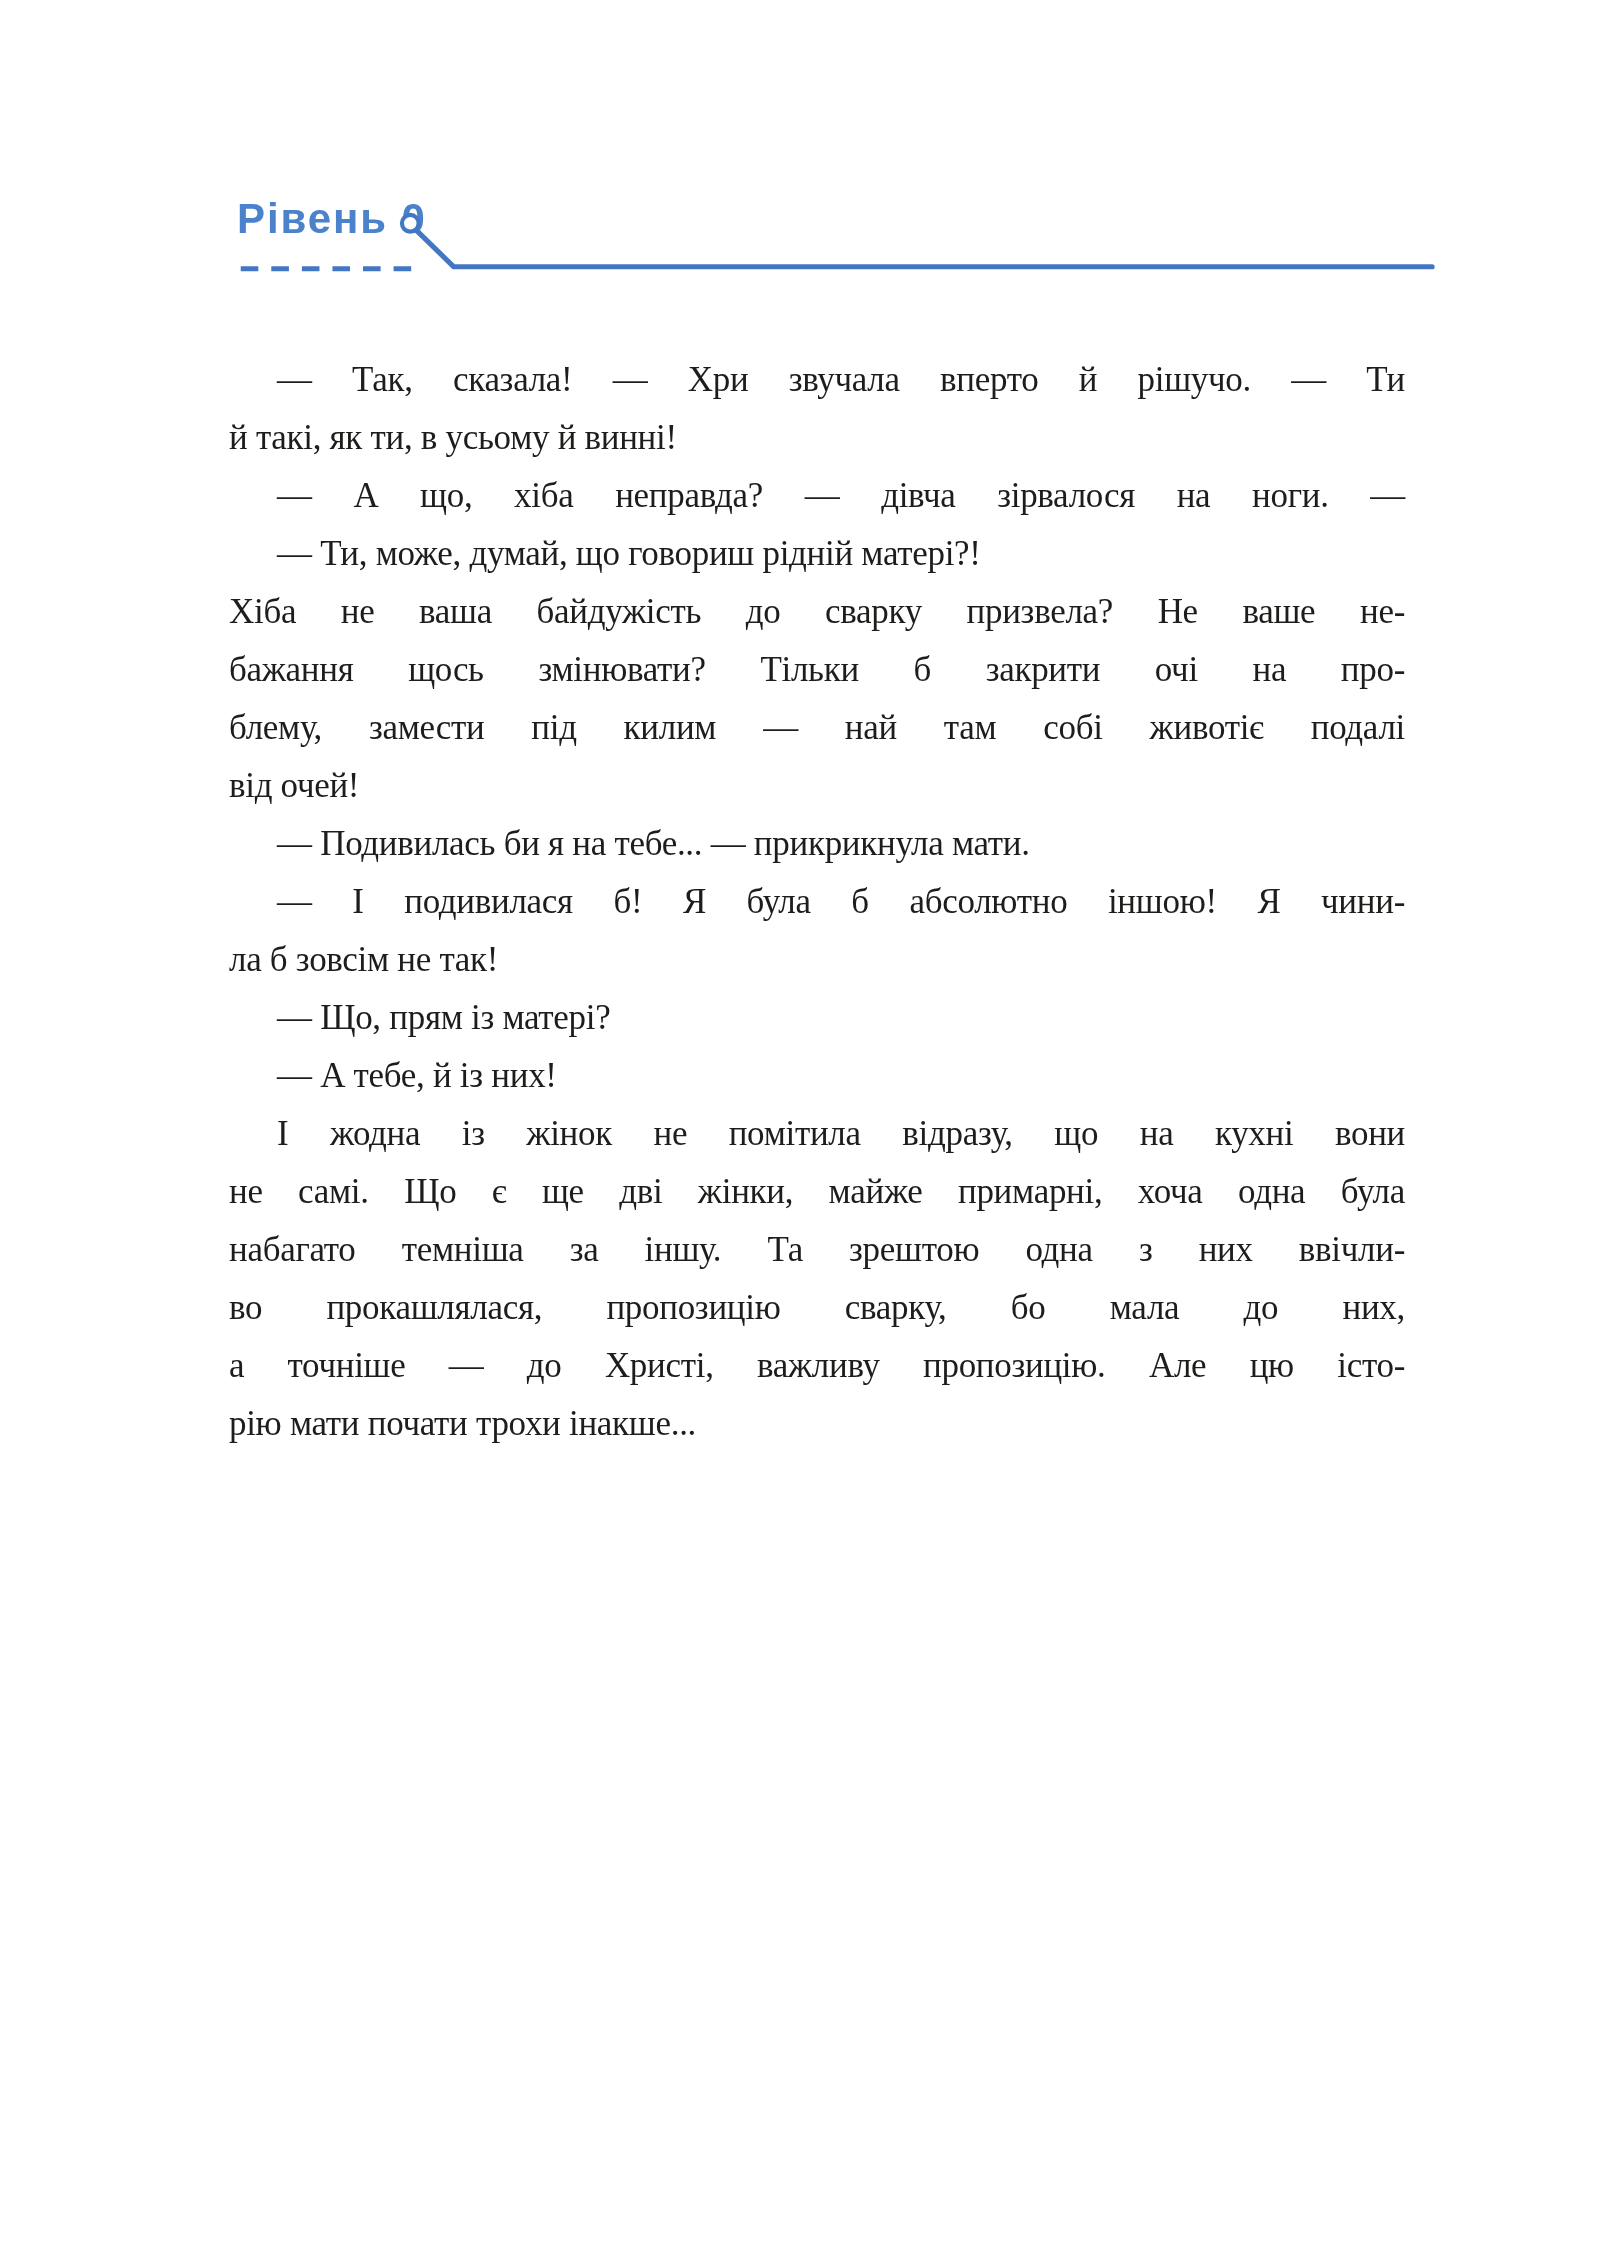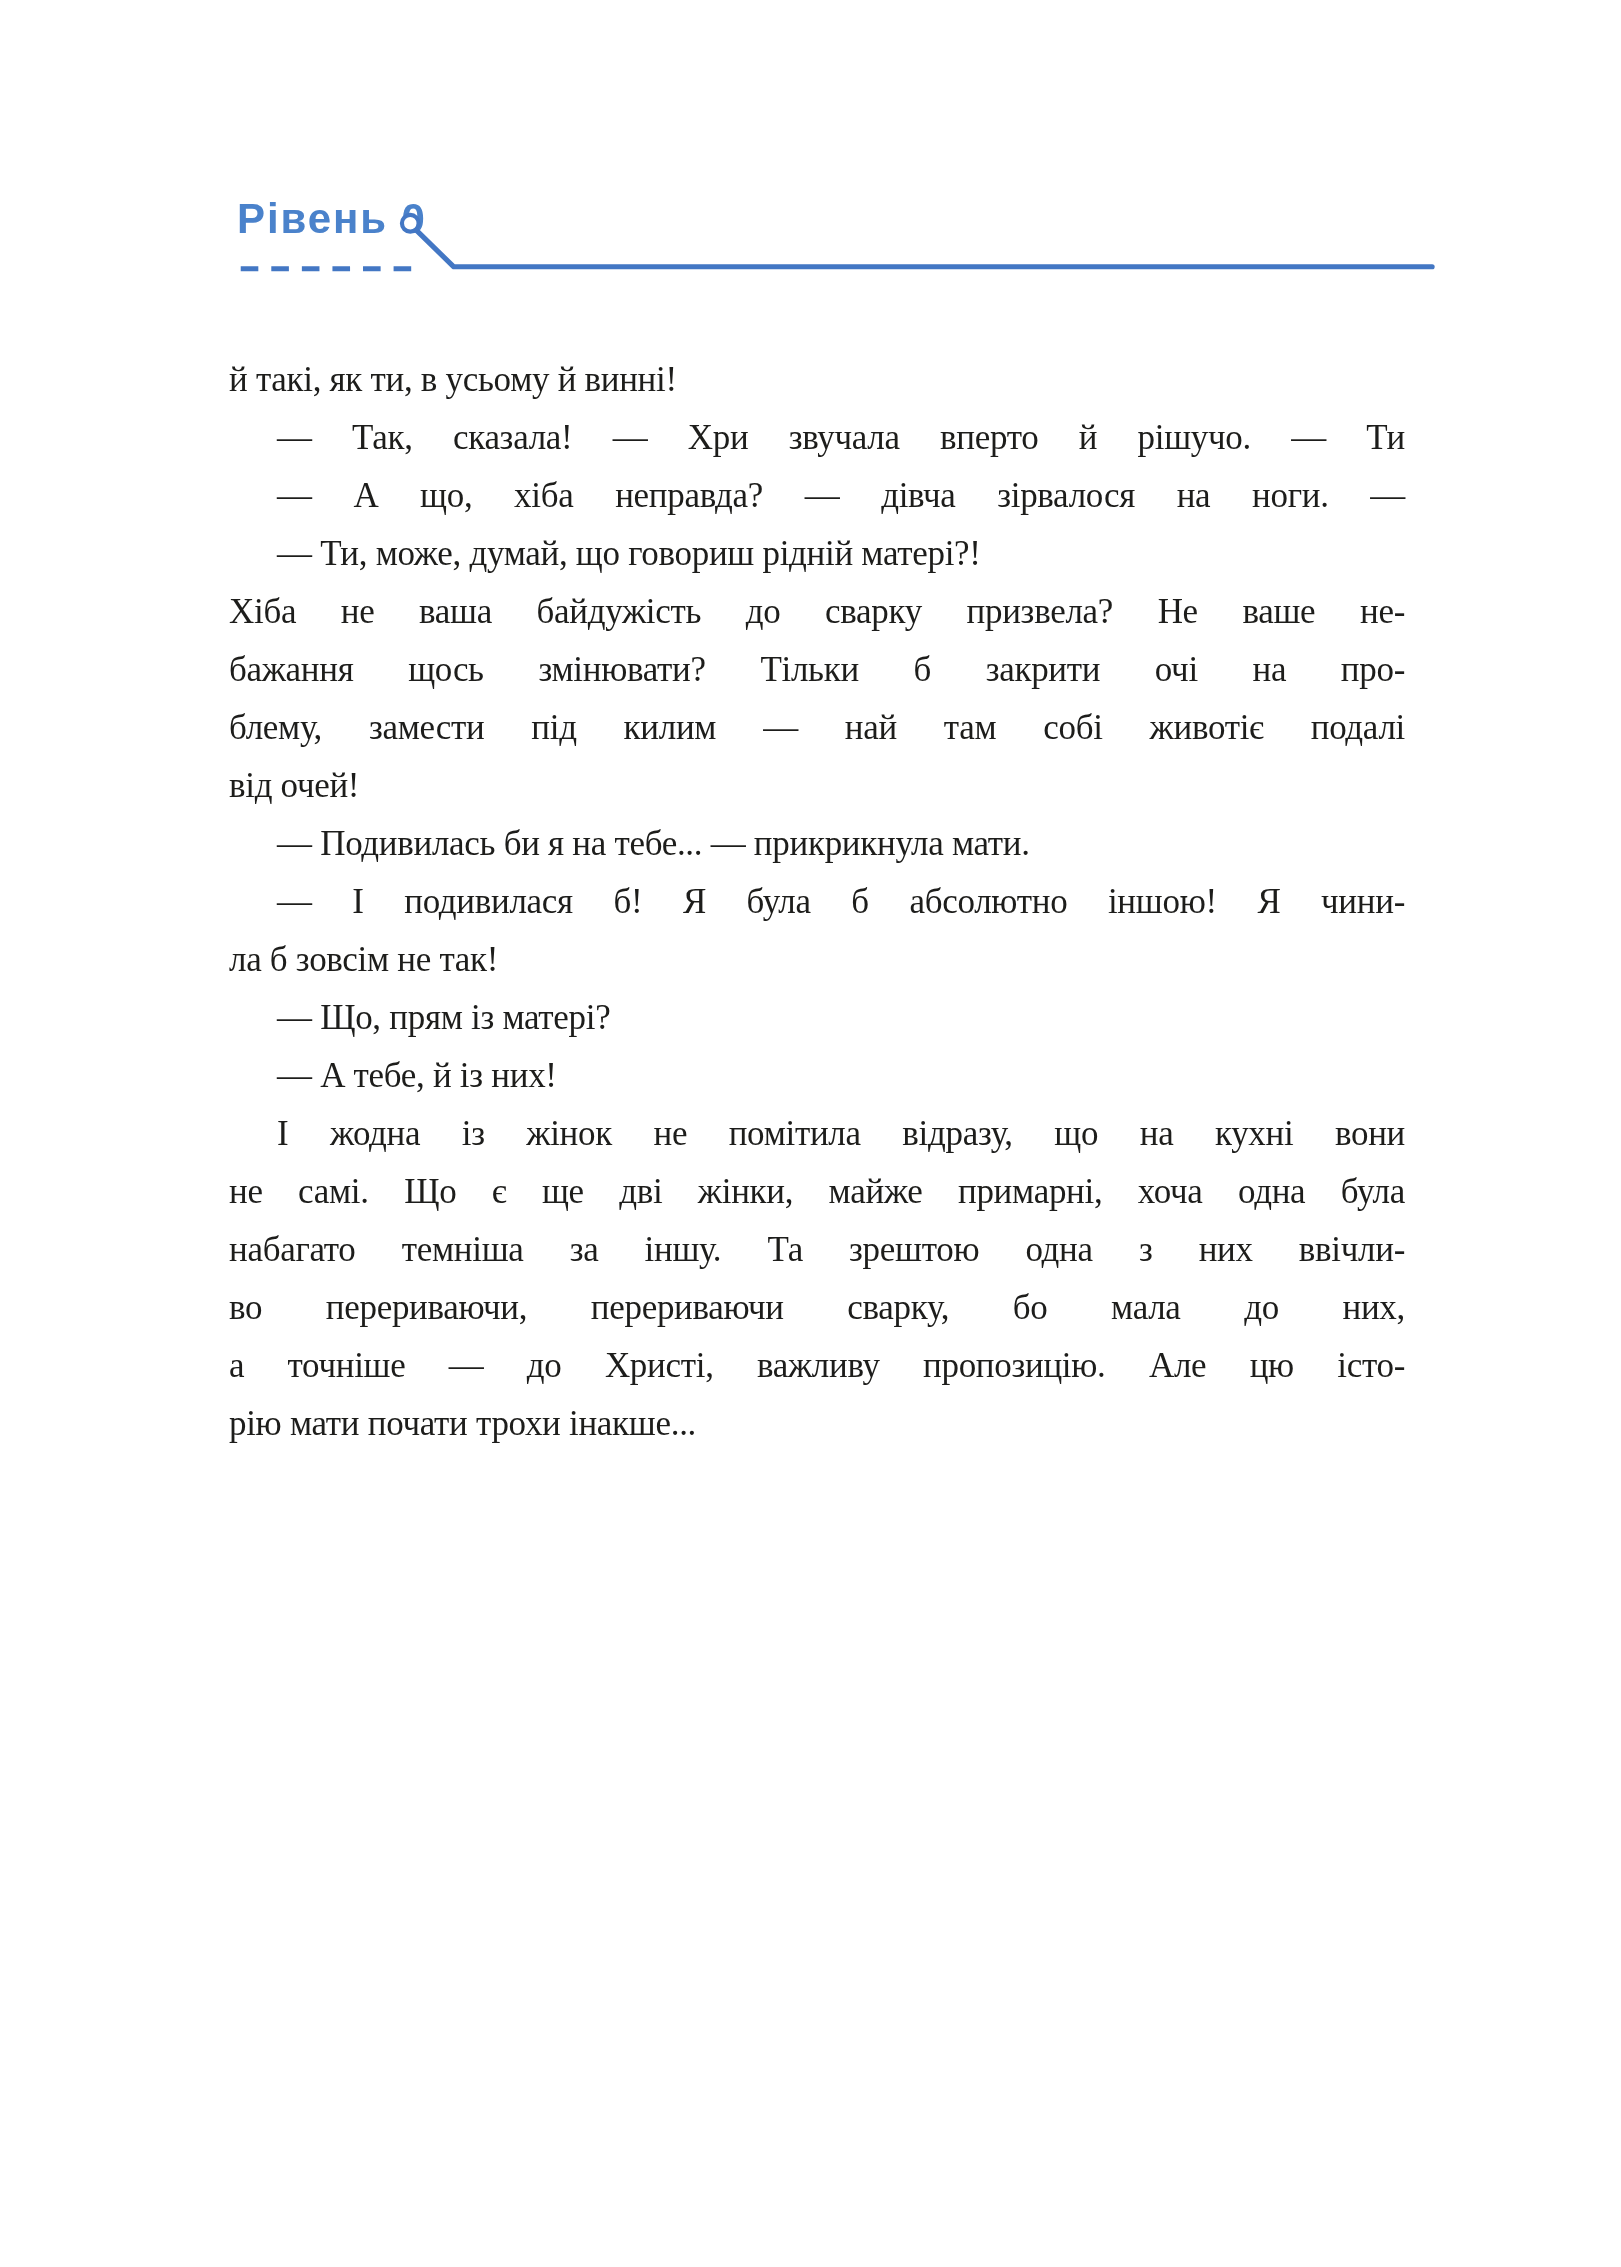--- a/index.html
+++ b/index.html
@@ -65,35 +65,35 @@
 
   <div id="level-title">Рівень 0</div>
 
   <svg id="header-decor" width="1621" height="315" viewBox="0 0 1748 340">
     <line x1="259" y1="290" x2="446" y2="290" stroke="#4377c4" stroke-width="5.5" stroke-dasharray="19 14"></line>
     <path d="M 449 249 L 489 288 L 1545 288" fill="none" stroke="#4377c4" stroke-width="5.5" stroke-linecap="round" stroke-linejoin="round"></path>
     <circle cx="442" cy="241" r="9" fill="#ffffff" stroke="#4377c4" stroke-width="4.5"></circle>
   </svg>
 
   <div id="page-text">
+      <div class="line justify indent">— Так, сказала! — Хри звучала вперто й рішучо. — Ти</div>
       <div class="line">й такі, як ти, в усьому й винні!</div>
-      <div class="line justify indent">— Так, сказала! — Хри звучала вперто й рішучо. — Ти</div>
       <div class="line justify indent">— А що, хіба неправда? — дівча зірвалося на ноги. —</div>
       <div class="line indent">— Ти, може, думай, що говориш рідній матері?!</div>
       <div class="line justify">Хіба не ваша байдужість до сварку призвела? Не ваше не-</div>
       <div class="line justify">бажання щось змінювати? Тільки б закрити очі на про-</div>
       <div class="line justify">блему, замести під килим — най там собі животіє подалі</div>
       <div class="line">від очей!</div>
       <div class="line indent">— Подивилась би я на тебе... — прикрикнула мати.</div>
       <div class="line justify indent">— І подивилася б! Я була б абсолютно іншою! Я чини-</div>
       <div class="line">ла б зовсім не так!</div>
       <div class="line indent">— Що, прям із матері?</div>
       <div class="line indent">— А тебе, й із них!</div>
       <div class="line justify indent">І жодна із жінок не помітила відразу, що на кухні вони</div>
       <div class="line justify">не самі. Що є ще дві жінки, майже примарні, хоча одна була</div>
       <div class="line justify">набагато темніша за іншу. Та зрештою одна з них ввічли-</div>
-      <div class="line justify">во перериваючи, перериваючи сварку, бо мала до них,</div>
+      <div class="line justify">во прокашлялася, пропозицію сварку, бо мала до них,</div>
       <div class="line justify">а точніше — до Христі, важливу пропозицію. Але цю істо-</div>
       <div class="line">рію мати почати трохи інакше...</div>
     </div>
 
 </div>
 
 
 </body></html>

